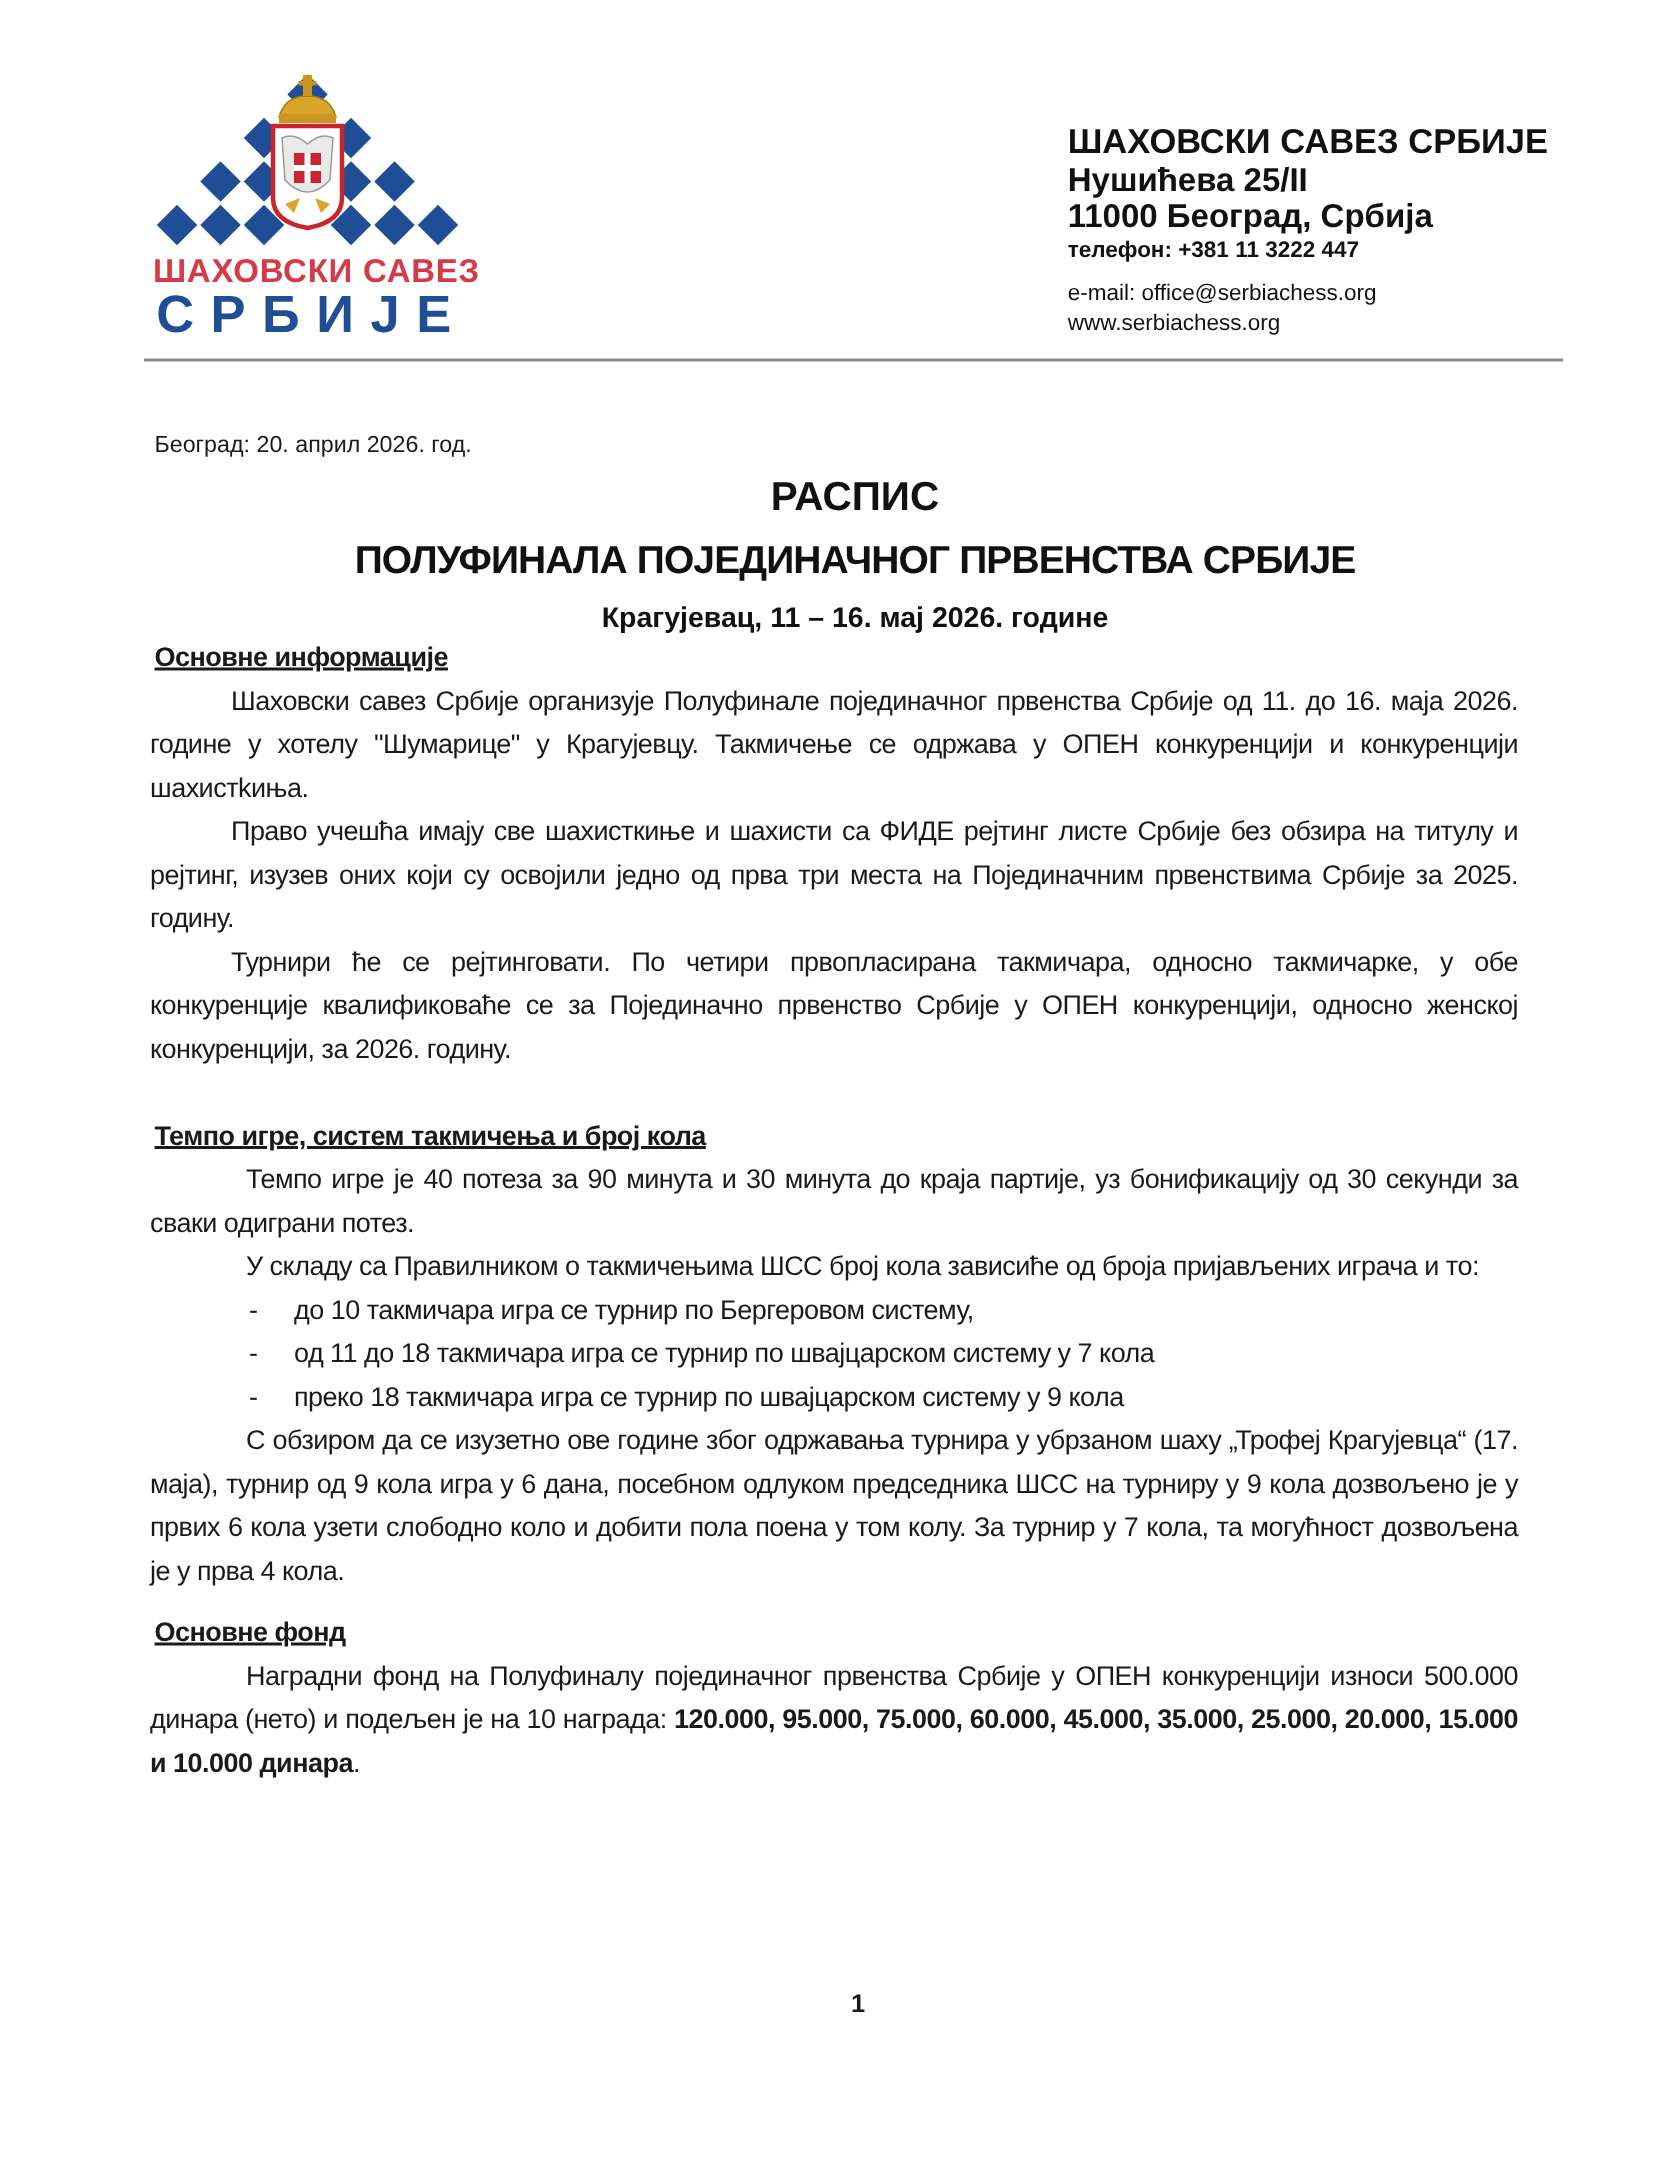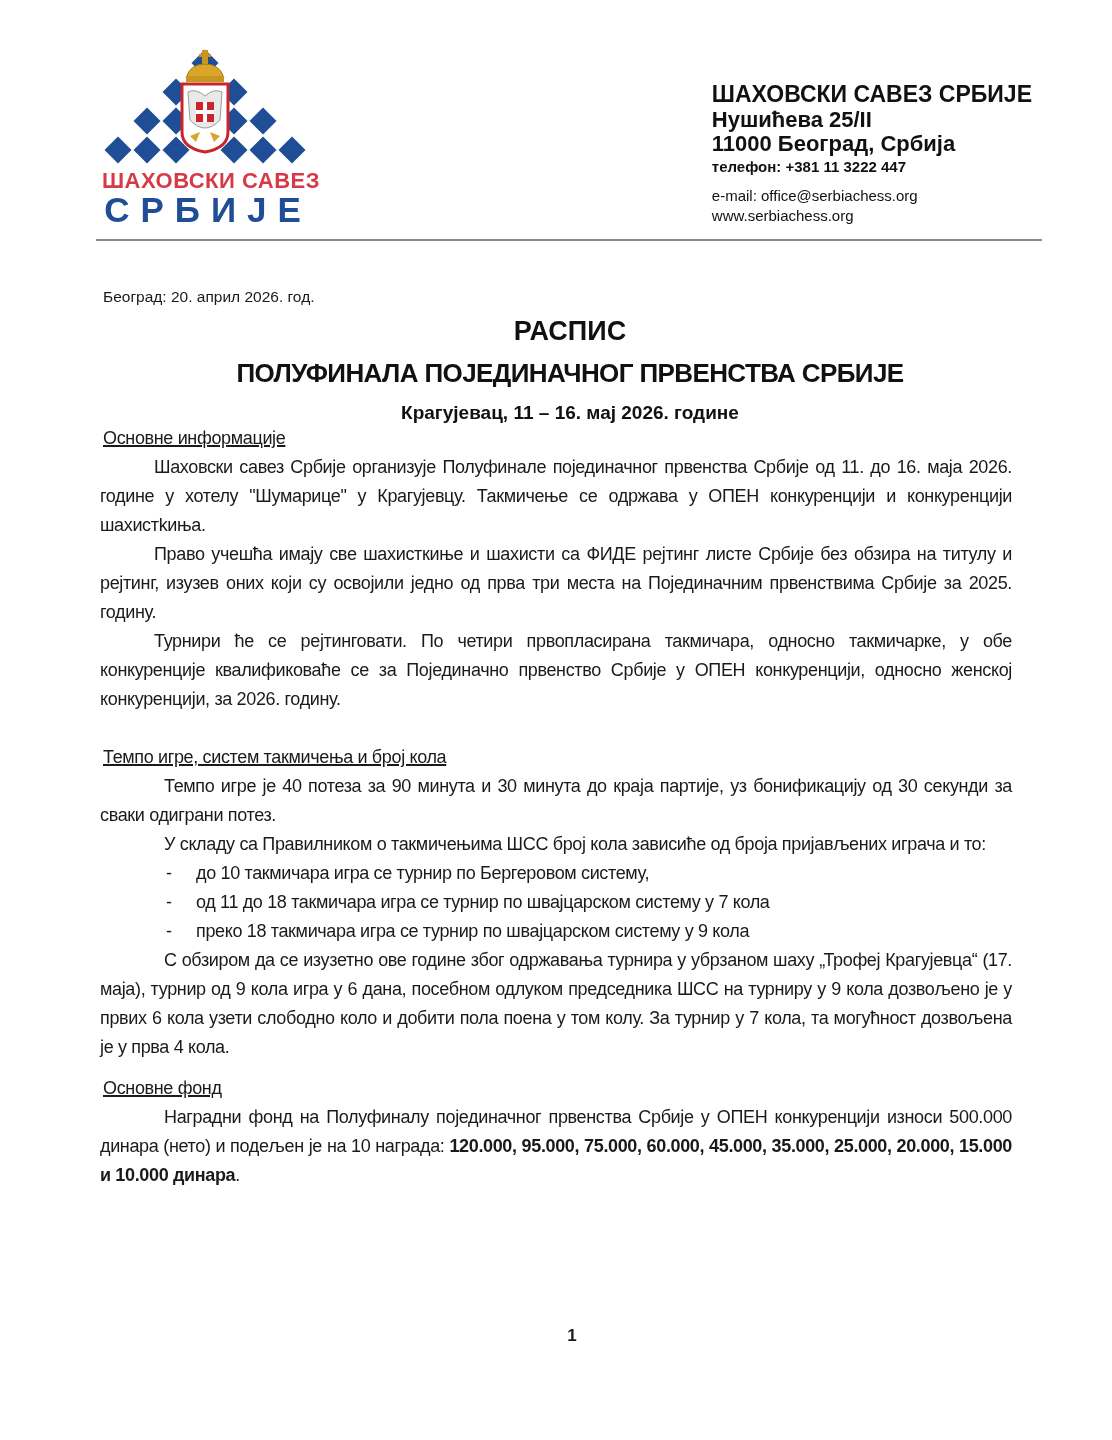--- a/index.html
+++ b/index.html
@@ -22,21 +22,21 @@
 
   .rule { position: absolute; left: 96px; top: 239px; width: 946px; height: 2px; background: #8a8a8a; }
   .date { position: absolute; left: 103px; top: 260px; font-size: 15.5px; font-family: "Liberation Sans", sans-serif; margin-top: 28px; }
 
   .title-block { position: absolute; left: 0; top: 312px; width: 1140px; text-align: center; font-family: "Liberation Sans", sans-serif; font-weight: bold; color: #111; }
   .t1 { font-size: 27px; line-height: 38px; }
   .t2 { font-size: 26px; line-height: 46px; letter-spacing: -0.6px; }
   .t3 { font-size: 19px; line-height: 34px; }
 
   .content { position: absolute; left: 100px; top: 424px; width: 912px; font-family: "Liberation Sans", sans-serif; font-size: 18px; line-height: 29px; color: #1a1a1a; letter-spacing: -0.35px; }
-  .heading { font-weight: normal; text-decoration: underline; text-decoration-thickness: 2px; margin: 0; padding-left: 3px; line-height: 29px; }
+  .heading { font-weight: bold; text-decoration: underline; text-decoration-thickness: 2px; margin: 0; padding-left: 3px; line-height: 29px; }
   .p { margin: 0; text-align: justify; text-indent: 54px; }
   .p.ind2 { text-indent: 64px; }
   .gap { height: 29px; }
   .gap-s { height: 12px; }
   .list { margin: 0; padding: 0; list-style: none; }
   .list li { position: relative; padding-left: 96px; line-height: 29px; }
   .list li .dash { position: absolute; left: 66px; top: 0; }
   b.money { font-weight: bold; }
   .page-num { position: absolute; left: 0; width: 1144px; top: 1326px; text-align: center; font-family: "Liberation Sans", sans-serif; font-weight: bold; font-size: 17px; }
 </style>

